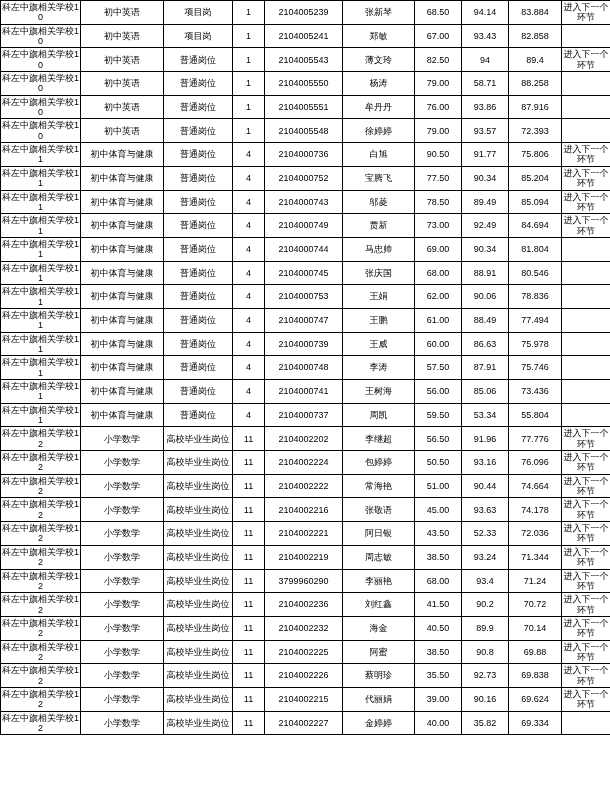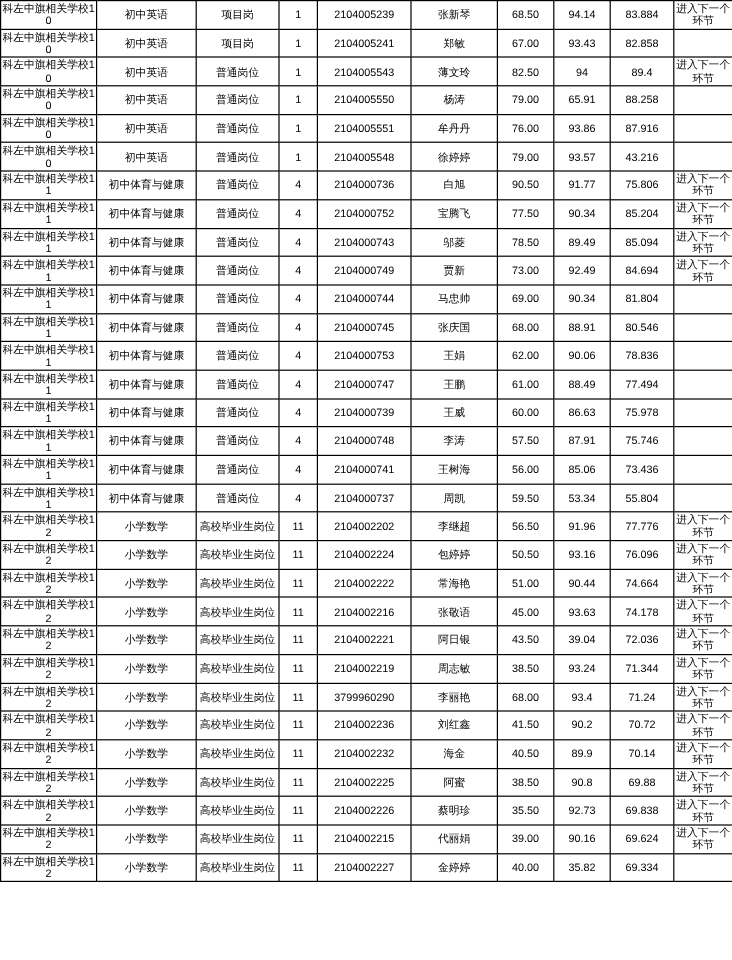--- a/index.html
+++ b/index.html
@@ -104,21 +104,21 @@
         <td class="result">进入下一个环节</td>
       </tr>
       <tr>
         <td class="school">科左中旗相关学校10</td>
         <td class="subject">初中英语</td>
         <td class="post">普通岗位</td>
         <td class="num">1</td>
         <td class="id">2104005550</td>
         <td class="name">杨涛</td>
         <td class="score">79.00</td>
-        <td class="score">65.91</td>
+        <td class="score">58.71</td>
         <td class="total">88.258</td>
         <td class="result"></td>
       </tr>
       <tr>
         <td class="school">科左中旗相关学校10</td>
         <td class="subject">初中英语</td>
         <td class="post">普通岗位</td>
         <td class="num">1</td>
         <td class="id">2104005551</td>
         <td class="name">牟丹丹</td>
@@ -129,21 +129,21 @@
       </tr>
       <tr>
         <td class="school">科左中旗相关学校10</td>
         <td class="subject">初中英语</td>
         <td class="post">普通岗位</td>
         <td class="num">1</td>
         <td class="id">2104005548</td>
         <td class="name">徐婷婷</td>
         <td class="score">79.00</td>
         <td class="score">93.57</td>
-        <td class="total">43.216</td>
+        <td class="total">72.393</td>
         <td class="result"></td>
       </tr>
       <tr>
         <td class="school">科左中旗相关学校11</td>
         <td class="subject">初中体育与健康</td>
         <td class="post">普通岗位</td>
         <td class="num">4</td>
         <td class="id">2104000736</td>
         <td class="name">白旭</td>
         <td class="score">90.50</td>
@@ -332,21 +332,21 @@
         <td class="result">进入下一个环节</td>
       </tr>
       <tr>
         <td class="school">科左中旗相关学校12</td>
         <td class="subject">小学数学</td>
         <td class="post">高校毕业生岗位</td>
         <td class="num">11</td>
         <td class="id">2104002221</td>
         <td class="name">阿日银</td>
         <td class="score">43.50</td>
-        <td class="score">39.04</td>
+        <td class="score">52.33</td>
         <td class="total">72.036</td>
         <td class="result">进入下一个环节</td>
       </tr>
       <tr>
         <td class="school">科左中旗相关学校12</td>
         <td class="subject">小学数学</td>
         <td class="post">高校毕业生岗位</td>
         <td class="num">11</td>
         <td class="id">2104002219</td>
         <td class="name">周志敏</td>

